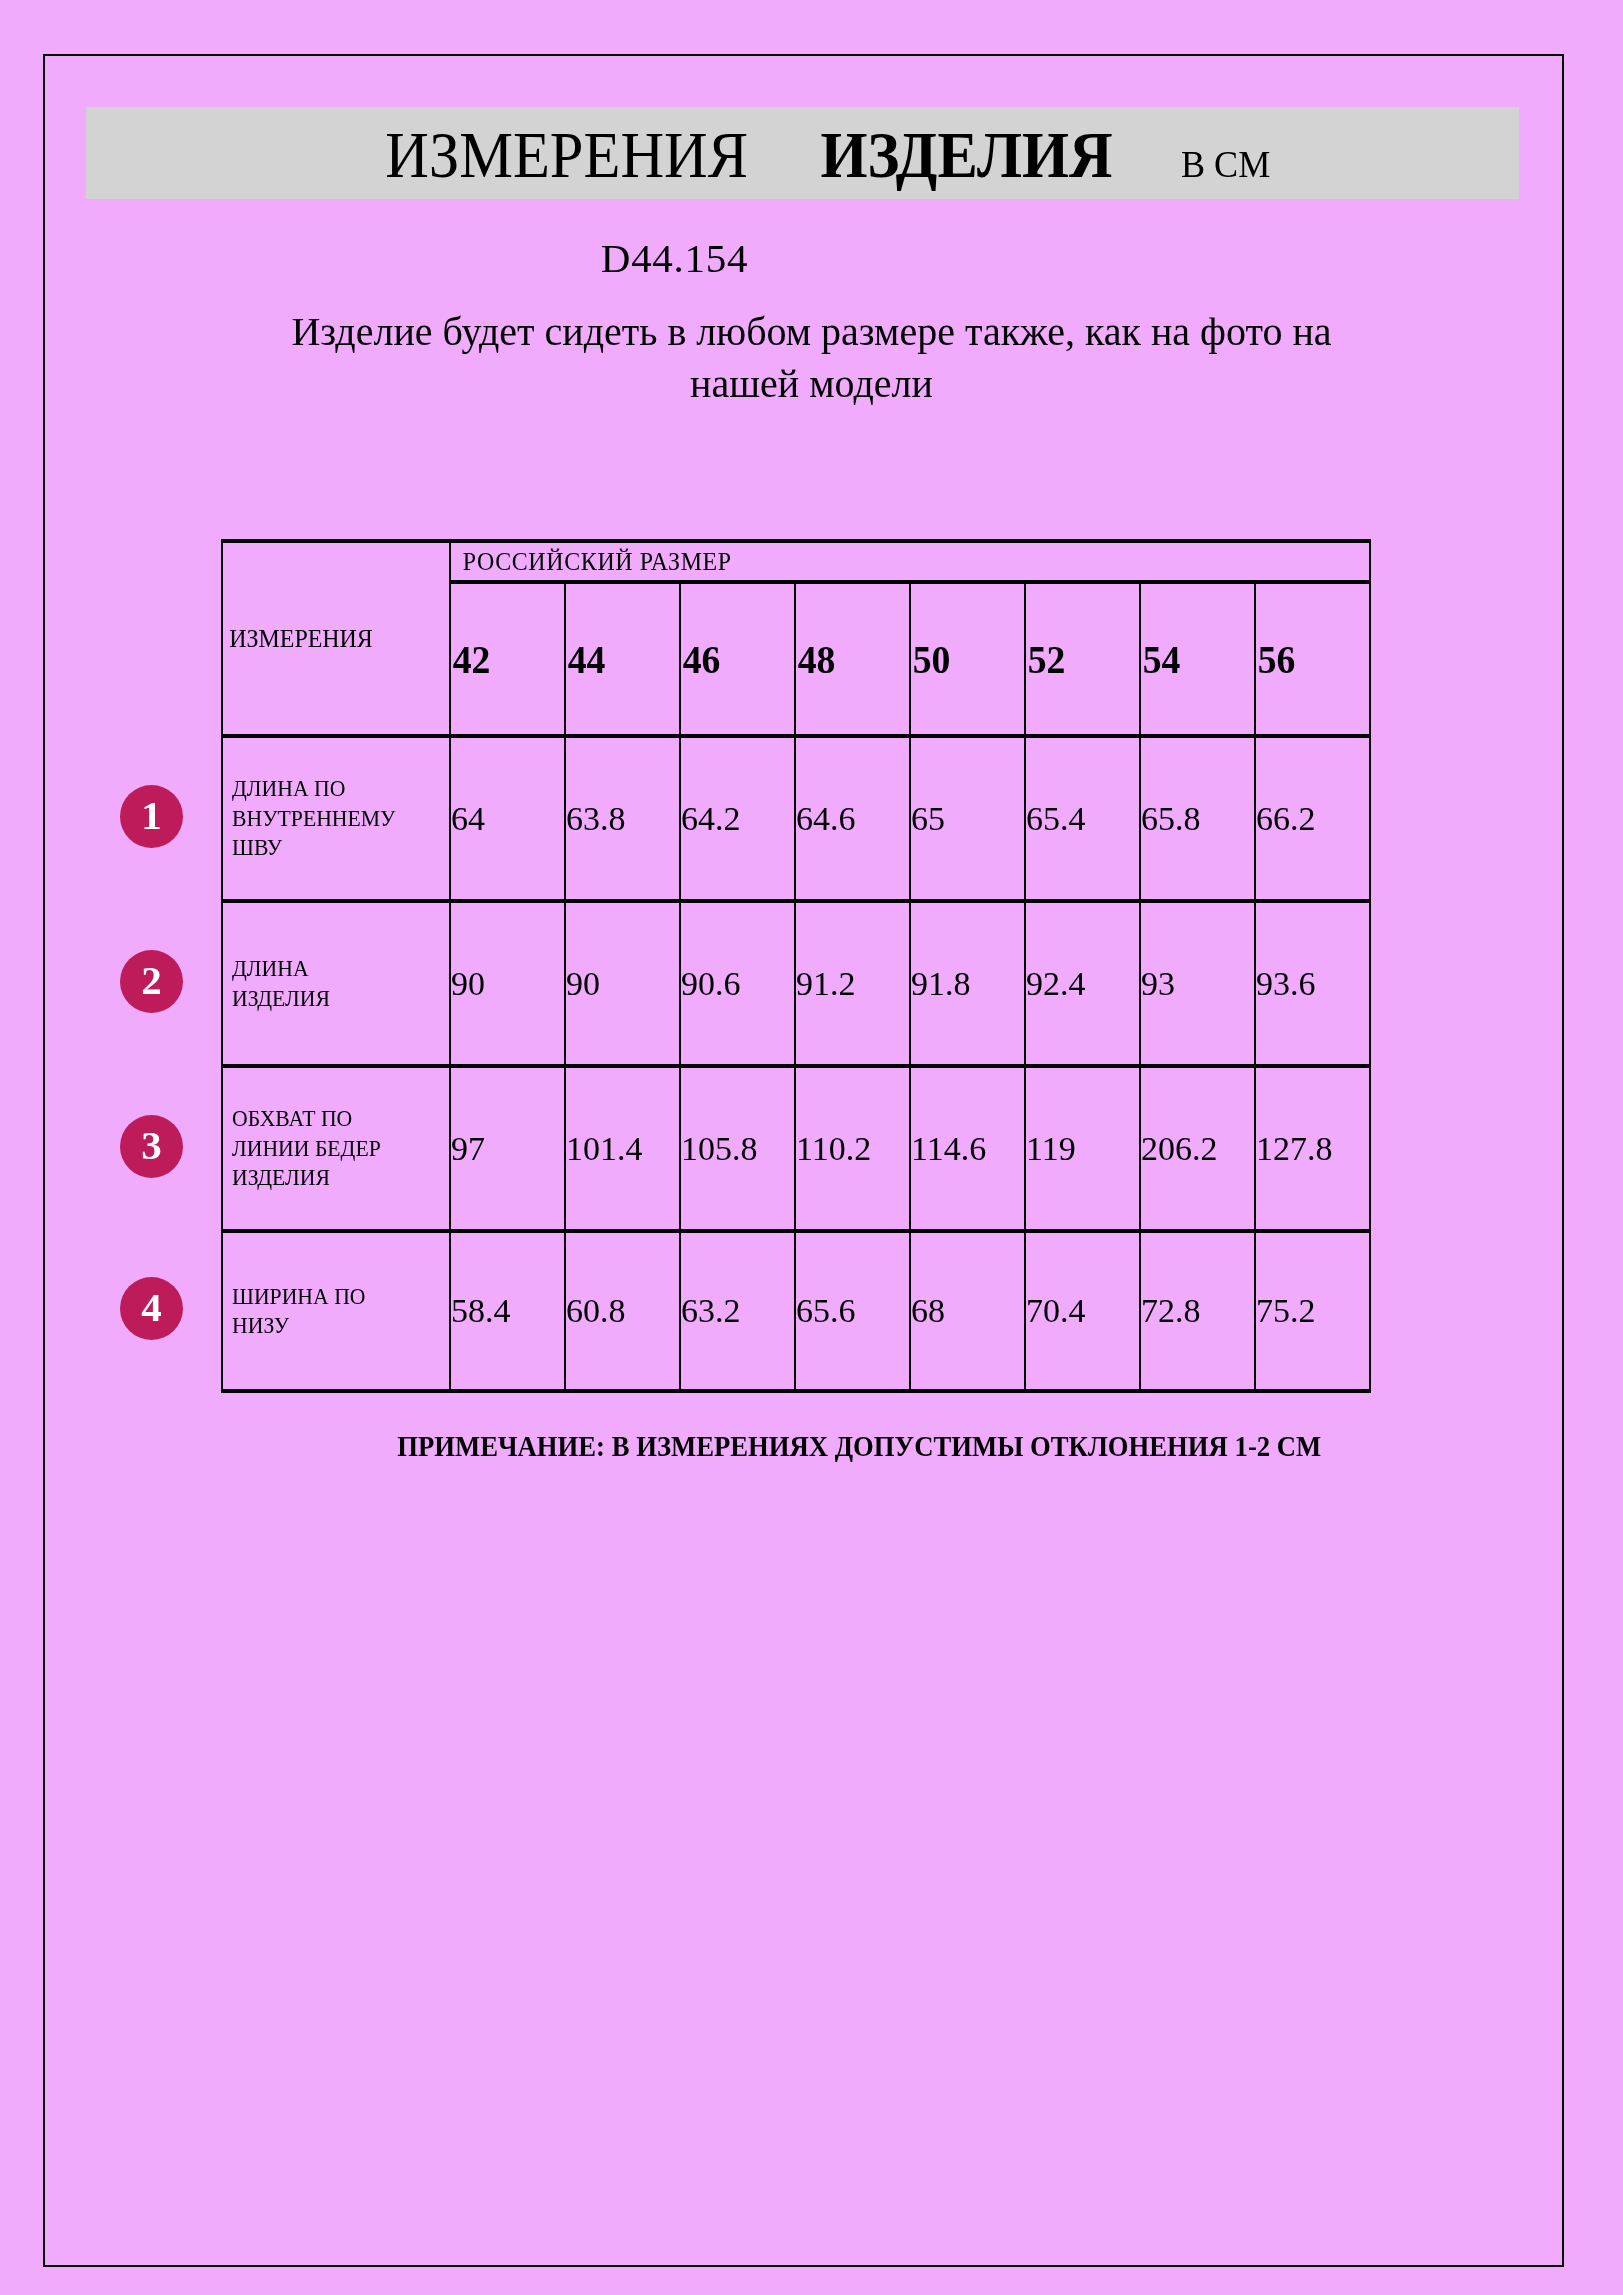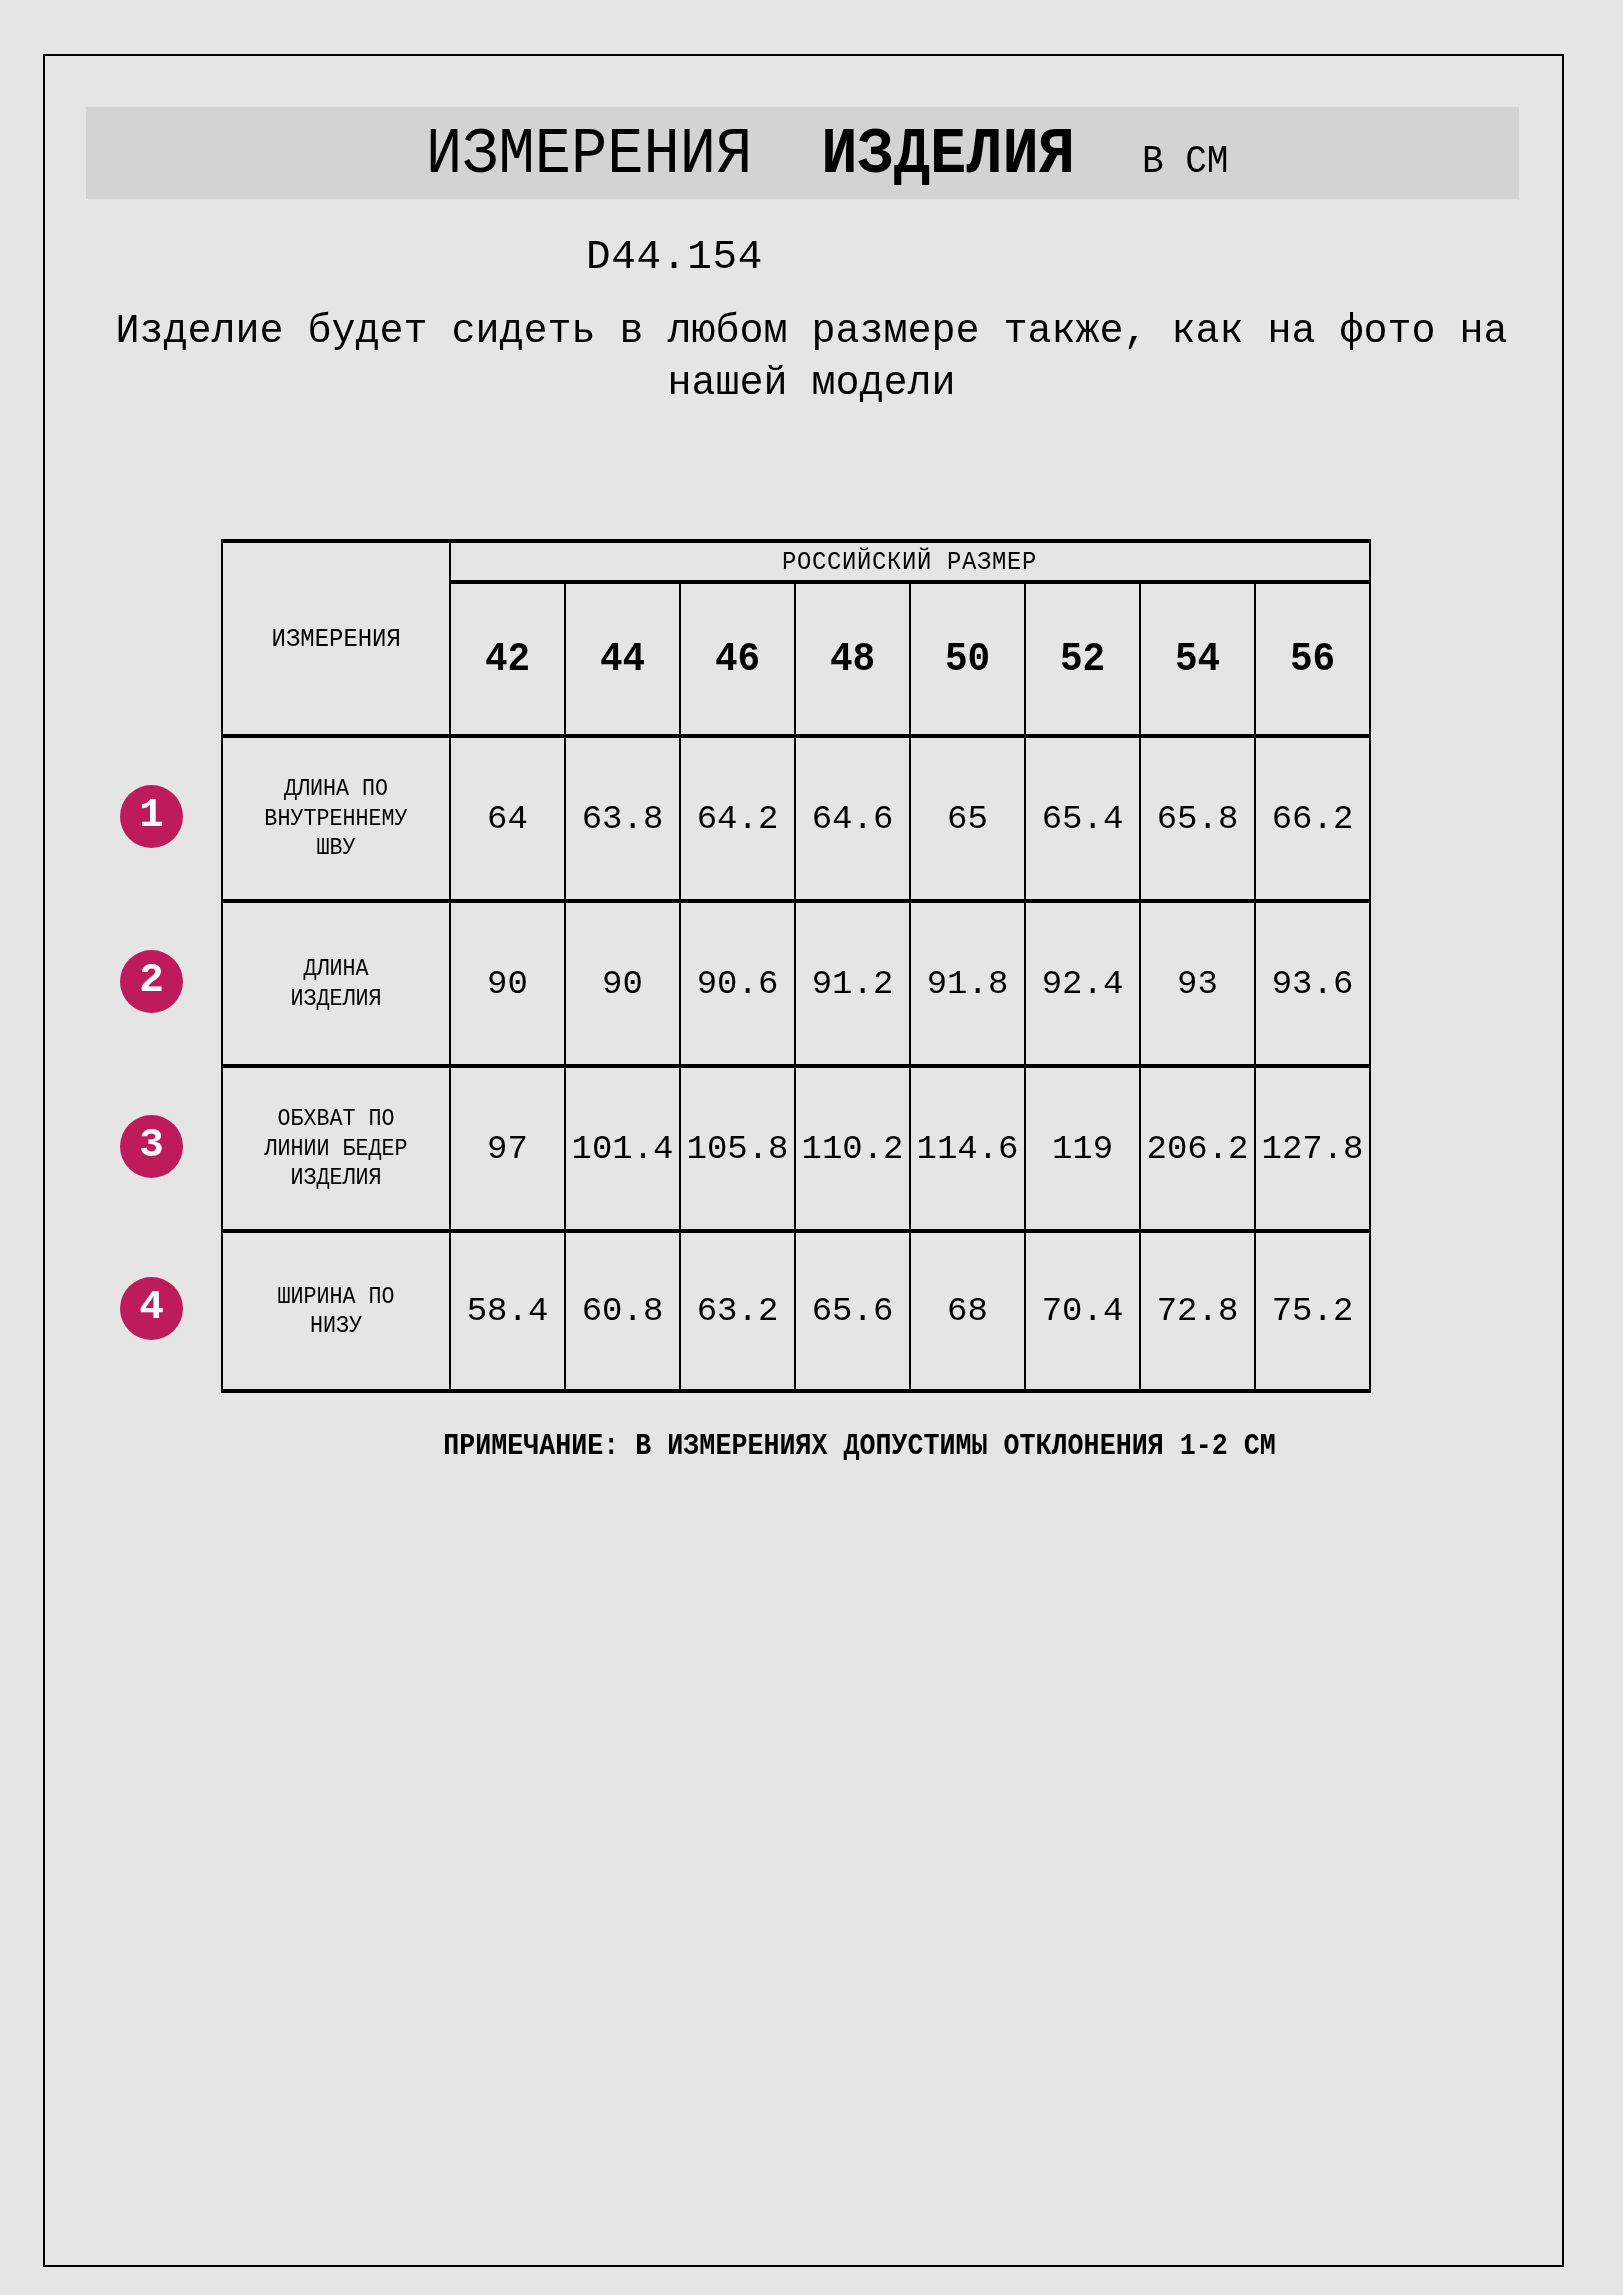--- a/index.html
+++ b/index.html
@@ -4,22 +4,22 @@
 <style>
   html, body {
     margin: 0;
     padding: 0;
     background: #ffffff;
   }
   .page {
     position: relative;
     width: 1623px;
     height: 2295px;
-    background: #e5e5e5;
-    font-family: Liberation Mono, monospace;
+    background: #f0abfc;
+    font-family: Liberation Serif, serif;
     color: #000000;
     overflow: hidden;
   }
   .frame {
     position: absolute;
     left: 43px;
     top: 54px;
     width: 1521px;
     height: 2213px;
     border: 2.6px solid #000000;
@@ -94,21 +94,20 @@
     top: 539px;
     border-collapse: collapse;
     table-layout: fixed;
     width: 1149px;
   }
   table.size-table td {
     border-left: 2.6px solid #000000;
     border-right: 2.6px solid #000000;
     border-top: 4.6px solid #000000;
     border-bottom: 4.6px solid #000000;
-    text-align: center;
     vertical-align: middle;
     padding: 0;
     overflow: hidden;
   }
   tr.hr1 { height: 41px; }
   tr.hr2 { height: 154px; padding-left: 40px; }
   tr.dr1 { height: 165px; }
   tr.dr2 { height: 165px; padding-left: 17px; }
   tr.dr3 { height: 165px; }
   tr.dr4 { height: 160px; }

